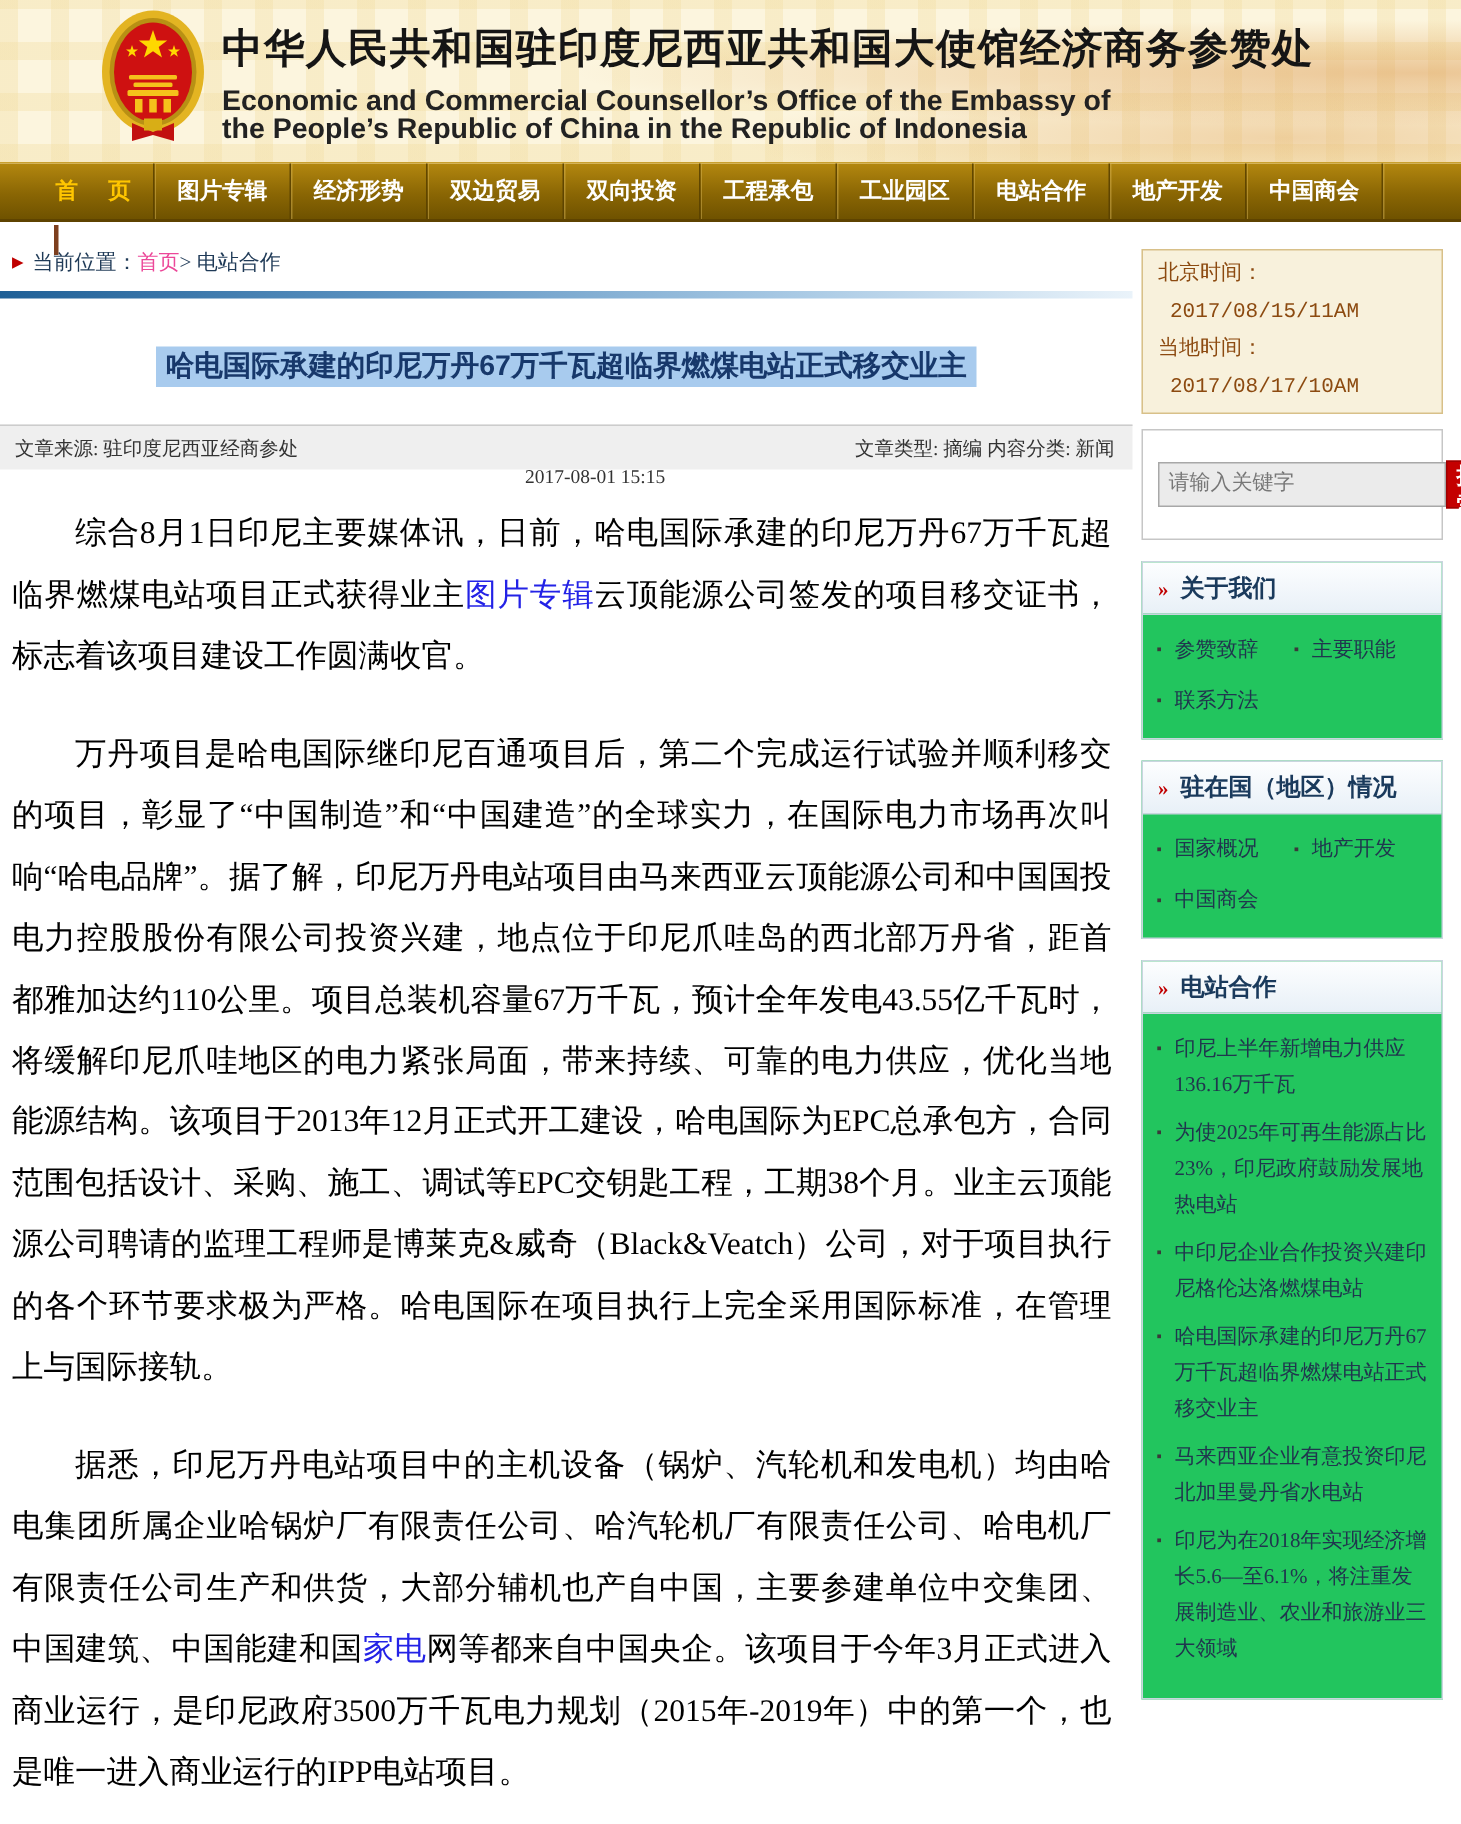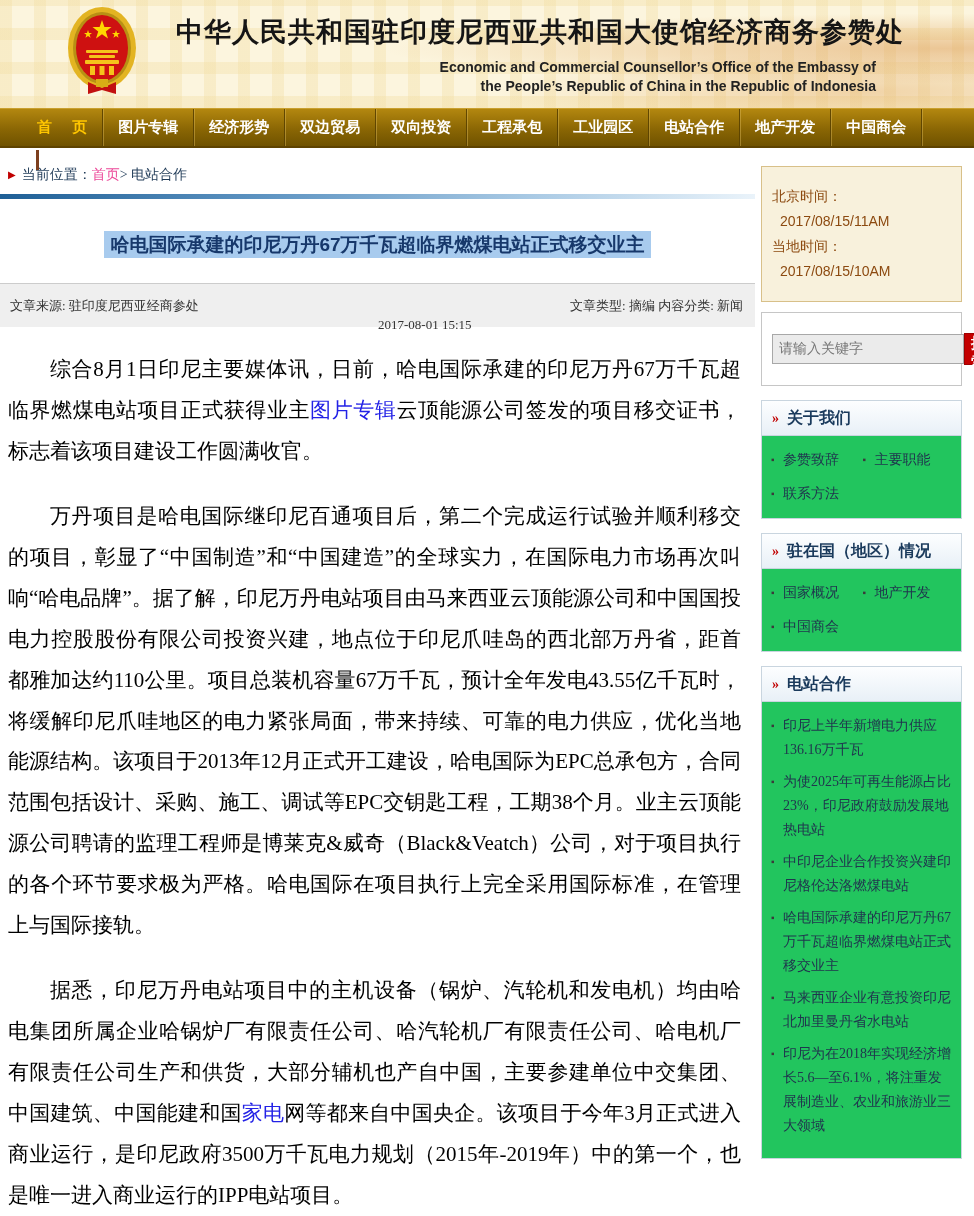--- a/index.html
+++ b/index.html
@@ -15,23 +15,23 @@
   .site-header{
     position:relative; height:108px; overflow:hidden;
     background:
       radial-gradient(ellipse at 97% 45%, rgba(222,160,90,.55), rgba(222,160,90,0) 42%),
       radial-gradient(ellipse at 88% 85%, rgba(226,170,100,.45), rgba(226,170,100,0) 30%),
       repeating-linear-gradient(0deg, rgba(242,222,164,.38) 0 12px, rgba(0,0,0,0) 12px 34px),
       repeating-linear-gradient(90deg, rgba(242,222,164,.38) 0 12px, rgba(0,0,0,0) 12px 34px),
       #FCF5DE;
   }
   .emblem{position:absolute; left:66px; top:4px; width:72px; height:98px;}
-  .titles{position:absolute; left:176px; top:14px; width:700px; text-align:right;}
+  .titles{position:absolute; left:148px; top:14px; width:700px; text-align:left;}
   .title-cn{font-size:27px; font-weight:bold; color:#151515; letter-spacing:1px; white-space:nowrap;}
-  .title-en{margin-top:8px; font-size:14px; font-weight:bold; color:#222; line-height:19px;}
+  .title-en{margin-top:8px; font-size:19px; font-weight:bold; color:#222; line-height:19px;}
 
   
   .main-nav{
     height:40px; background:linear-gradient(#B3870F,#8A6604 55%,#6F5200);
     border-top:1px solid #C9A02E; border-bottom:2px solid var(--nav-border-dark);
   }
   .main-nav ul{display:flex; list-style:none; height:100%; align-items:stretch; padding-left:22px;}
   .main-nav li{
     display:flex; align-items:center; padding:0 15px; cursor:pointer;
     font-size:15px; font-weight:bold; color:#fff; white-space:nowrap;
@@ -51,36 +51,36 @@
   .breadcrumb a{color:#ec4899; text-decoration:none; cursor:pointer;}
   .blue-rule{margin-top:6px; height:5px; background:linear-gradient(90deg,#1E5F96,#5E94C2 35%,#A8C9E4 70%,#EAF3FA);}
 
   
   .article-title{margin-top:30px; text-align:center;}
   .article-title .hl{
     background:var(--hl-blue); color:var(--title-navy);
     font-size:19px; font-weight:bold; padding:3px 6px; line-height:28px;
   }
   .meta-bar{
-    margin-top:24px; height:44px; display:flex; align-items:center; justify-content:space-between;
+    margin-top:24px; height:30px; display:flex; align-items:center; justify-content:space-between;
     background:#EFEFEF; border-top:1px solid #CCC; padding:0 12px 0 10px;
     font-family:"Liberation Serif",serif; font-size:13px; color:#333;
   }
-  .meta-bar .m-date{position:absolute; left:378px;margin-top:39px;}
+  .meta-bar .m-date{position:absolute; left:350px;margin-top:39px;}
   .article-body{margin-top:22px; padding:0 14px 40px 8px;}
   .article-body p{
     font-family:"Liberation Serif","DejaVu Serif",serif; font-size:21px; color:#000;
     line-height:1.95; text-align:justify; text-indent:2em; margin-bottom:24px;
   }
   .article-body a{color:var(--link-blue); text-decoration:none; cursor:pointer;}
 
   
   .time-box{
-    background:#F8F1DC; border:1px solid #D8C089; padding:17px 10px;
-    font-family:Liberation Sans, sans-serif; font-size:14px; color:var(--time-brown); line-height:25px;
+    background:#F8F1DC; border:1px solid #D8C089; padding:4px 10px;
+    font-family:Liberation Mono, monospace; font-size:14px; color:var(--time-brown); line-height:25px;
   }
   .time-row span.v{margin-left:8px;}
   .search-box{
     margin-top:10px; background:#fff; border:1px solid #C6C6C6; padding:20px 10px; display:flex; gap:0; align-items:center;
   }
   .search-box input{
     flex:1; height:30px; background:#EBEBEB; border:1px solid #A8A8A8; padding:0 6px;
     font-family:"Liberation Serif",serif; font-size:14px; color:#444;
   }
   .search-box input::placeholder{color:#777;}
@@ -177,21 +177,21 @@
           <p>据悉，印尼万丹电站项目中的主机设备（锅炉、汽轮机和发电机）均由哈电集团所属企业哈锅炉厂有限责任公司、哈汽轮机厂有限责任公司、哈电机厂有限责任公司生产和供货，大部分辅机也产自中国，主要参建单位中交集团、中国建筑、中国能建和国<a>家电</a>网等都来自中国央企。该项目于今年3月正式进入商业运行，是印尼政府3500万千瓦电力规划（2015年-2019年）中的第一个，也是唯一进入商业运行的IPP电站项目。</p>
         </div>
     </div>
 
     <aside class="sidebar">
       <div class="time-box">
         <div class="time-row">
           <span>北京时间：</span><span class="v">2017/08/15/11AM</span>
         </div>
         <div class="time-row">
-          <span>当地时间：</span><span class="v">2017/08/15/10AM</span>
+          <span>当地时间：</span><span class="v">2017/08/17/10AM</span>
         </div>
       </div>
 
       <div class="search-box">
         <input type="text" placeholder="请输入关键字" style="">
         <button>搜 索</button>
       </div>
 
       <div id="sidebar-sections">
           <div class="side-section">

